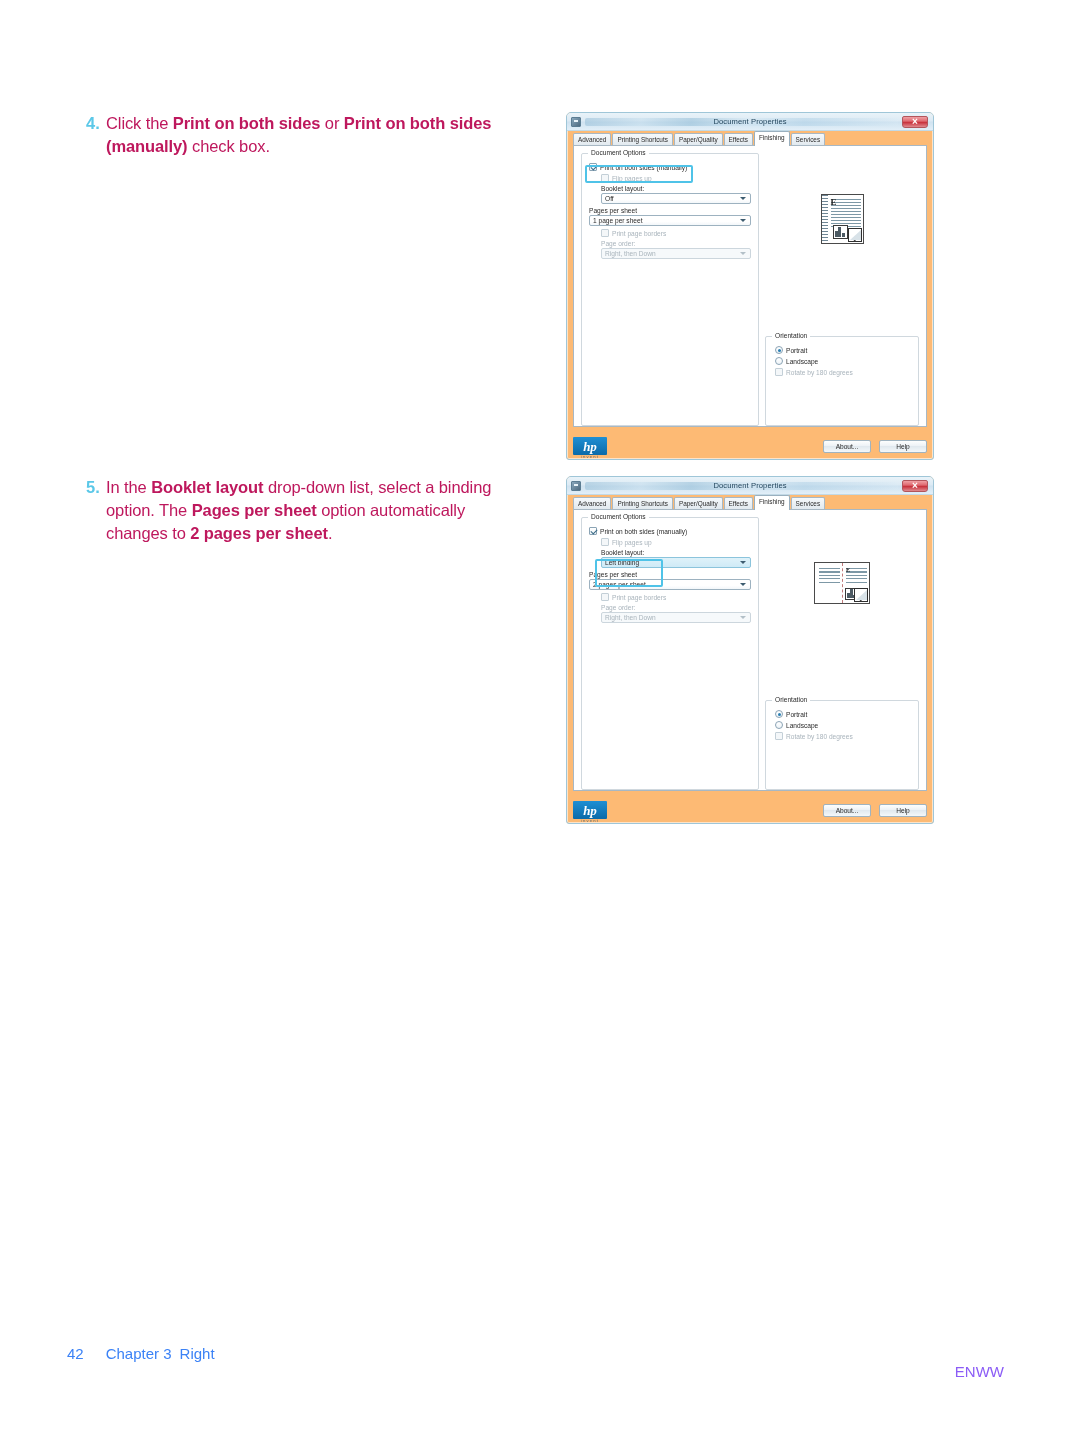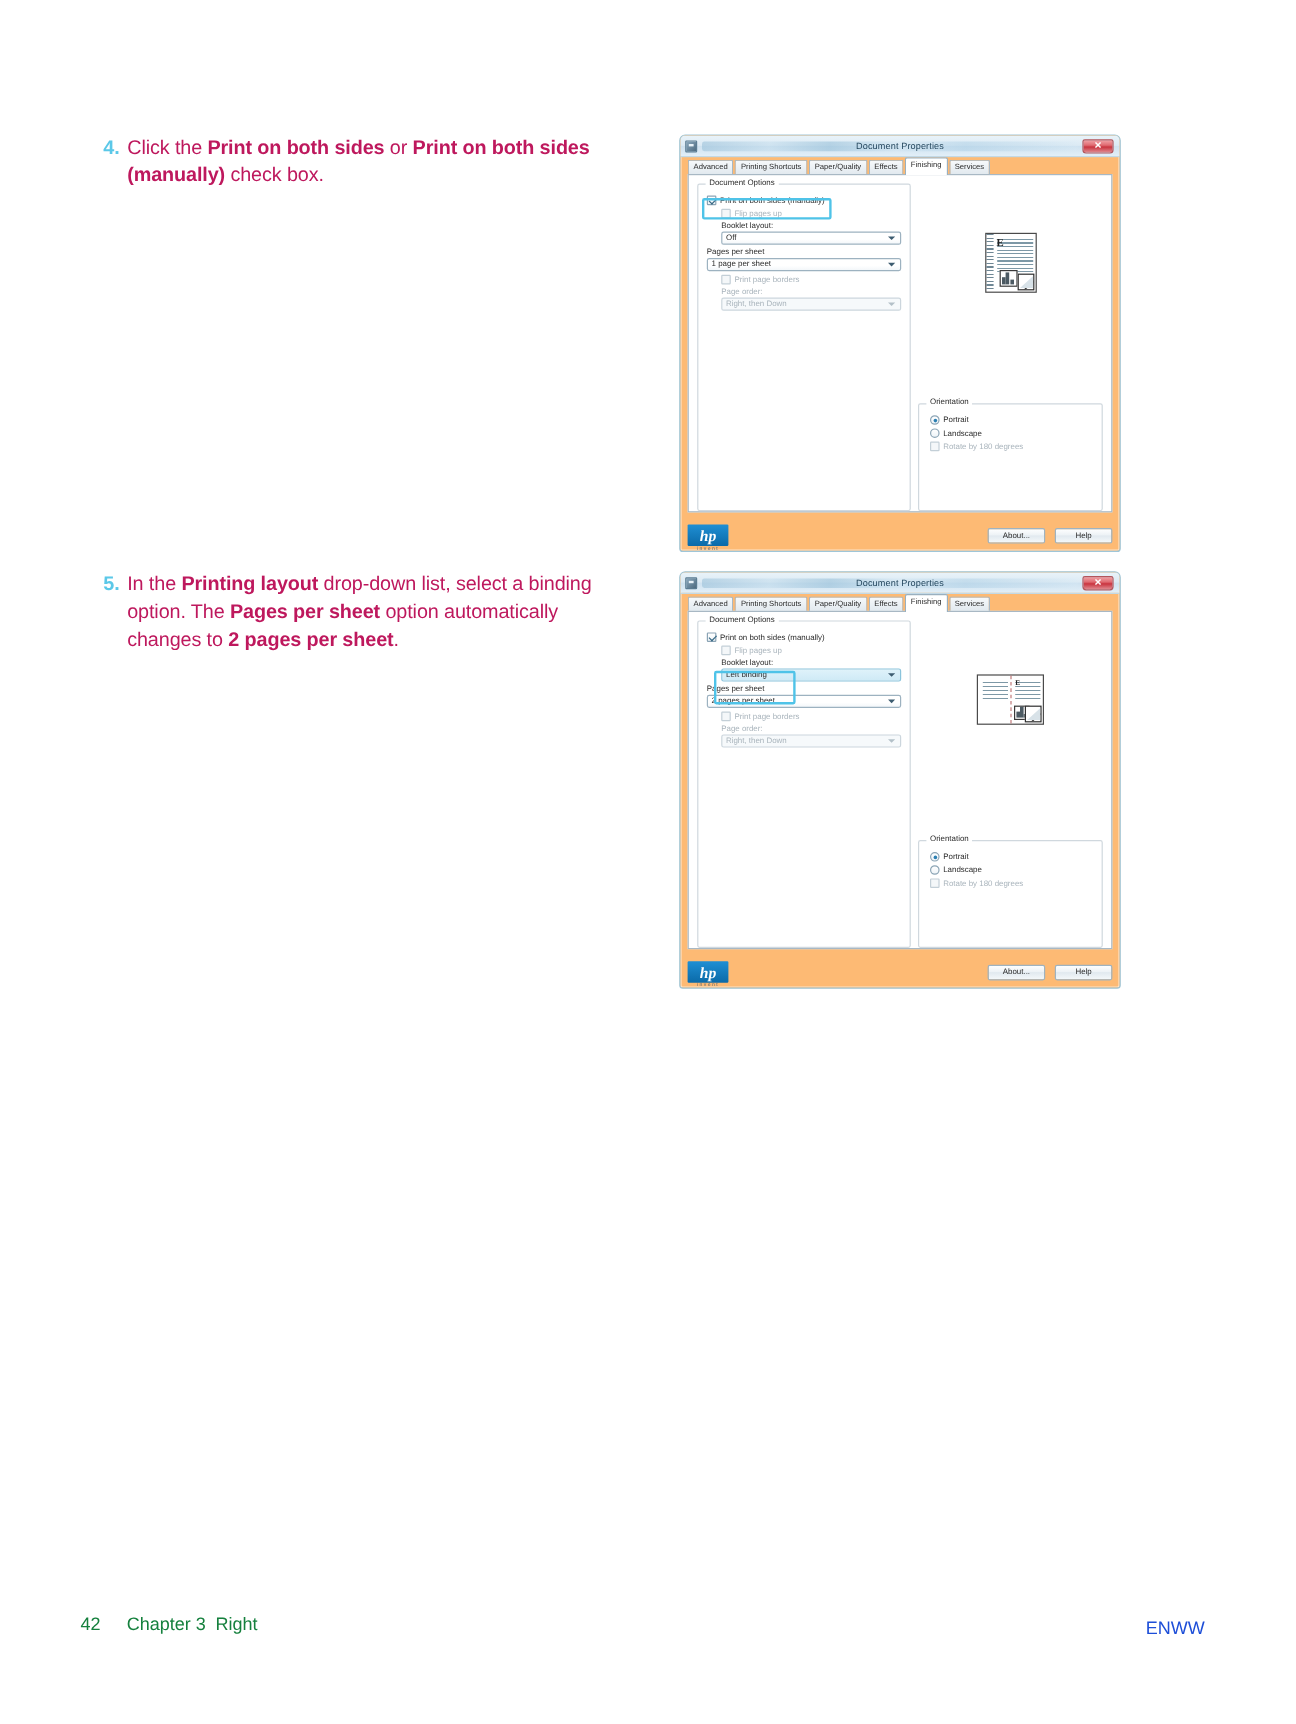--- a/index.html
+++ b/index.html
@@ -46,31 +46,31 @@
   .footer {
     position: absolute;
     left: 0; right: 0;
     top: 1345px;
     height: 30px;
   }
   .footer-left {
     position: absolute;
     left: 67px; top: 0;
     font-size: 15px;
-    color: #15803d;
+    color: #3b82f6;
     display: flex;
     gap: 22px;
     font-weight: 300;
   }
   .footer-left .chap { display: flex; gap: 8px; }
   .footer-right {
     position: absolute;
-    right: 76px; top: 4px;
+    right: 76px; top: 18px;
     font-size: 15px;
-    color: #1d4ed8;
+    color: #8b5cf6;
     font-weight: 300;
   }
 
   
   .dialog {
     position: absolute;
     background: #fdba74;
     border: 1px solid #9fc6d8;
     border-radius: 5px 5px 3px 3px;
     box-shadow: 0 0 0 1px rgba(255,255,255,0.6) inset;
@@ -475,21 +475,21 @@
 <div class="step" id="step-4">
   <div class="step-num">4.</div>
   <div class="step-body">
     <span>Click the </span><b>Print on both sides</b><span> or </span><b>Print on both sides (manually)</b><span> check box.</span>
   </div>
 </div>
 
 <div class="step" id="step-5">
   <div class="step-num">5.</div>
   <div class="step-body">
-    <span>In the </span><b>Printing layout</b><span> drop-down list, select a binding option. The </span><b>Pages per sheet</b><span> option automatically changes to </span><b>2 pages per sheet</b><span>.</span>
+    <span>In the </span><b>Booklet layout</b><span> drop-down list, select a binding option. The </span><b>Pages per sheet</b><span> option automatically changes to </span><b>2 pages per sheet</b><span>.</span>
   </div>
 </div>
 
 <div class="dialog" id="dialog-1">
 
   <div class="titlebar">
     <div class="title-icon"></div>
     <div class="title-smudge"></div>
     <div class="title-text">Document Properties</div>
     <div class="win-close"></div>

